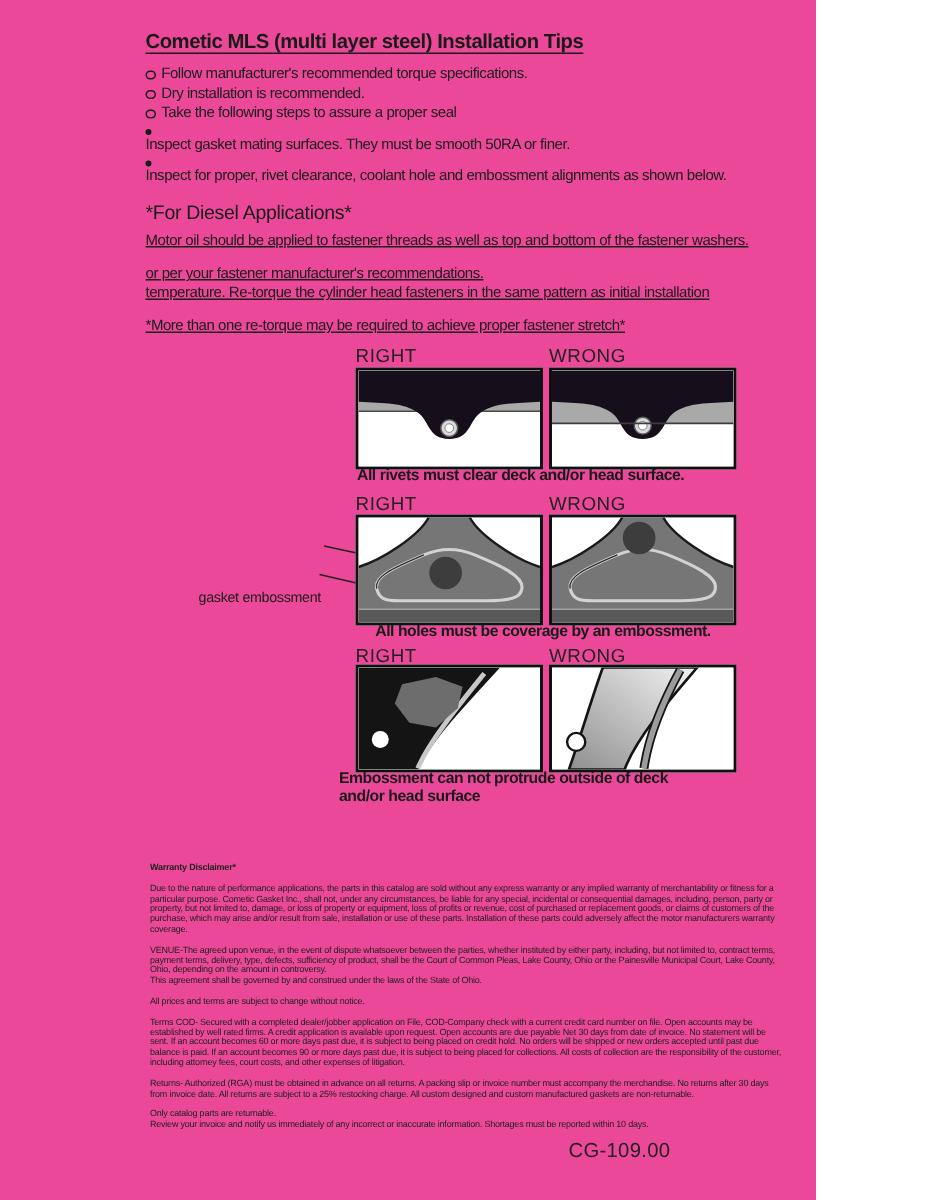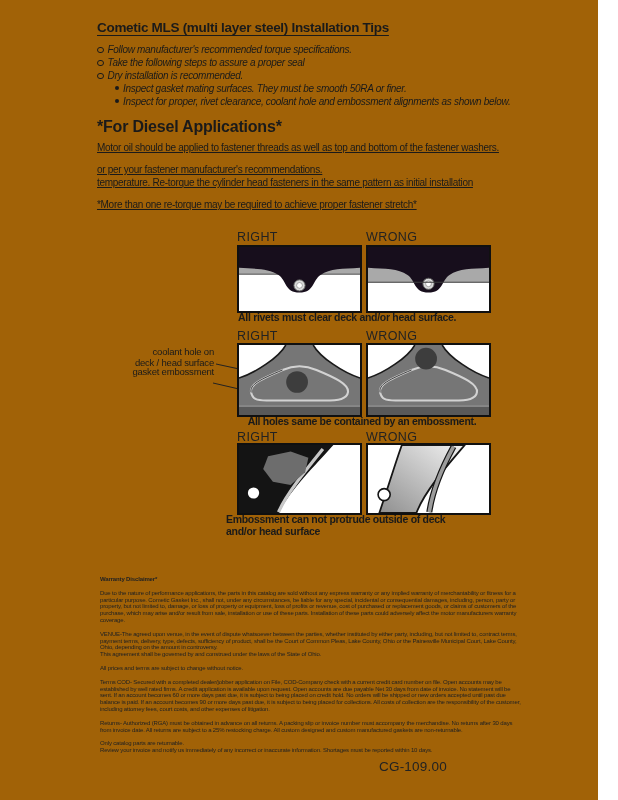--- a/index.html
+++ b/index.html
@@ -1,27 +1,27 @@
 <!DOCTYPE html>
 <html><head>
 <meta charset="utf-8">
 <style>
   html,body{margin:0;padding:0;background:#ffffff;}
-  .page{position:relative;width:598px;height:800px;background:#a16207;overflow:hidden;
+  .page{position:relative;width:544px;height:800px;background:#ec4899;overflow:hidden;
         font-family:"Liberation Sans",sans-serif;color:#1a1a1a;}
   
   .content-top{position:absolute;left:97px;top:20px;width:426px;}
   .doc-title{font-size:13.5px;font-weight:bold;letter-spacing:-0.3px;
              text-decoration:underline;text-underline-offset:3px;margin:0 0 8px 0;}
-  .bullet-row{display:flex;align-items:flex-start;font-size:10px;letter-spacing:-0.3px;line-height:13px;font-style:italic;}
-  .bullet-row.sub{margin-left:18px;}
+  .bullet-row{display:flex;align-items:flex-start;font-size:10px;letter-spacing:-0.3px;line-height:13px;}
+  .bullet-row.sub{flex-direction:column;}
   .b-mark{width:4.5px;height:4.5px;border:1px solid #1a1a1a;border-radius:50%;
           margin:3.5px 4px 0 0;flex:0 0 auto;}
   .b-dot{width:4px;height:4px;background:#1a1a1a;border-radius:50%;margin:4px 4px 0 0;flex:0 0 auto;}
-  .diesel-head{font-size:16px;font-weight:bold;letter-spacing:-0.2px;margin:10px 0 5px 0;}
+  .diesel-head{font-size:13px;font-weight:normal;letter-spacing:-0.2px;margin:10px 0 5px 0;}
   .para{margin:0 0 9px 0;text-decoration:underline;}
   .pline{font-size:10px;letter-spacing:-0.3px;line-height:13px;white-space:nowrap;}
   
   .dlabel{position:absolute;width:121px;font-size:12.5px;
           letter-spacing:0.4px;color:#222;}
   .dbox{position:absolute;width:121px;border:2.5px solid #101010;background:#fff;}
   .dbox svg{display:block;width:100%;height:100%;}
   .dcap{position:absolute;font-size:10.5px;font-weight:bold;letter-spacing:-0.3px;line-height:11.5px;}
   .ann{position:absolute;left:94px;width:120px;text-align:right;font-size:9.5px;
        letter-spacing:-0.2px;line-height:11px;}
@@ -40,25 +40,25 @@
 
   <div class="content-top">
     <h1 class="doc-title">Cometic MLS (multi layer steel) Installation Tips</h1>
 
     <div class="bullet-row">
       <span class="b-mark"></span>
       <span>Follow manufacturer's recommended torque specifications.</span>
     </div>
     <div class="bullet-row">
       <span class="b-mark"></span>
-      <span>Take the following steps to assure a proper seal</span>
+      <span>Dry installation is recommended.</span>
     </div>
     <div class="bullet-row">
       <span class="b-mark"></span>
-      <span>Dry installation is recommended.</span>
+      <span>Take the following steps to assure a proper seal</span>
     </div>
     <div class="bullet-row sub">
       <span class="b-dot"></span>
       <span>Inspect gasket mating surfaces.  They must be smooth 50RA or finer.</span>
     </div>
     <div class="bullet-row sub">
       <span class="b-dot"></span>
       <span>Inspect for proper, rivet clearance, coolant hole and embossment alignments as shown below.</span>
     </div>
 
@@ -97,25 +97,21 @@
       <circle cx="75" cy="46" r="7" fill="#d9d9d9" stroke="#5a5a5a" stroke-width="1.2"></circle>
       <circle cx="75" cy="46" r="3.6" fill="#ffffff" stroke="#808080" stroke-width="0.8"></circle>
       <line x1="0" y1="44" x2="150" y2="44" stroke="#3c3c3c" stroke-width="1.4"></line>
     </svg>
   </div>
   <div class="dcap" style="left:238px;top:312px;">All rivets must clear deck and/or head surface.</div>
 
   <div class="dlabel" style="left:237px;top:329px;">RIGHT</div>
   <div class="dlabel" style="left:366px;top:329px;">WRONG</div>
 
-  <div class="ann" style="top:346px;">
-    <div>coolant hole on</div>
-    <div>deck / head surface</div>
-  </div>
-  <div class="ann" style="top:366px;">
+  <div class="ann" style="top:393px;">
     <div>gasket embossment</div>
   </div>
   <svg class="annline" width="95" height="48">
     <line x1="8" y1="12" x2="87" y2="29" stroke="#222" stroke-width="1"></line>
     <line x1="5" y1="31" x2="44" y2="40" stroke="#222" stroke-width="1"></line>
   </svg>
 
   <div class="dbox" style="left:237px;top:343px;height:70px;">
     <svg viewBox="0 0 150 87" preserveAspectRatio="none">
       <rect x="0" y="0" width="150" height="87" fill="#767676"></rect>
@@ -137,21 +133,21 @@
       <line x1="0" y1="76" x2="150" y2="76" stroke="#a2a2a2" stroke-width="1.2"></line>
       <path d="M0,0 H58 C50,15 20,35 0,41 Z" fill="#ffffff"></path>
       <path d="M58,0 C50,15 20,35 0,41" fill="none" stroke="#1a1a1a" stroke-width="2"></path>
       <path d="M150,0 H92 C100,15 130,35 150,41 Z" fill="#ffffff"></path>
       <path d="M92,0 C100,15 130,35 150,41" fill="none" stroke="#1a1a1a" stroke-width="2"></path>
       <path d="M15,59 C13,49 26,43 54,31 C68,25 82,25 96,31 C118,40 137,49 135,59 C134,67 124,69 106,69 L34,69 C21,69 17,67 15,59 Z" fill="none" stroke="#d2d2d2" stroke-width="2.6"></path>
       <path d="M15,59 C13,49 26,43 54,31" fill="none" stroke="#2e2e2e" stroke-width="1.1"></path>
       <circle cx="72" cy="17" r="13.5" fill="#3d3d3d"></circle>
     </svg>
   </div>
-  <div class="dcap" style="left:237px;top:416px;width:250px;text-align:center;">All holes same be contained by an embossment.</div>
+  <div class="dcap" style="left:237px;top:416px;width:250px;text-align:center;">All holes must be coverage by an embossment.</div>
 
   <div class="dlabel" style="left:237px;top:430px;">RIGHT</div>
   <div class="dlabel" style="left:366px;top:430px;">WRONG</div>
 
   <div class="dbox" style="left:237px;top:443px;height:68px;">
     <svg viewBox="0 0 150 85" preserveAspectRatio="none">
       <rect x="0" y="0" width="150" height="85" fill="#ffffff"></rect>
       <path d="M0,0 H117 C94,26 60,60 50,85 L0,85 Z" fill="#141414"></path>
       <path d="M104,5 C84,30 58,62 49,84" fill="none" stroke="#c8c8c8" stroke-width="4"></path>
       <polygon points="36,14 64,8 86,16 82,34 64,50 42,46 30,30" fill="#6d6d6d"></polygon>

